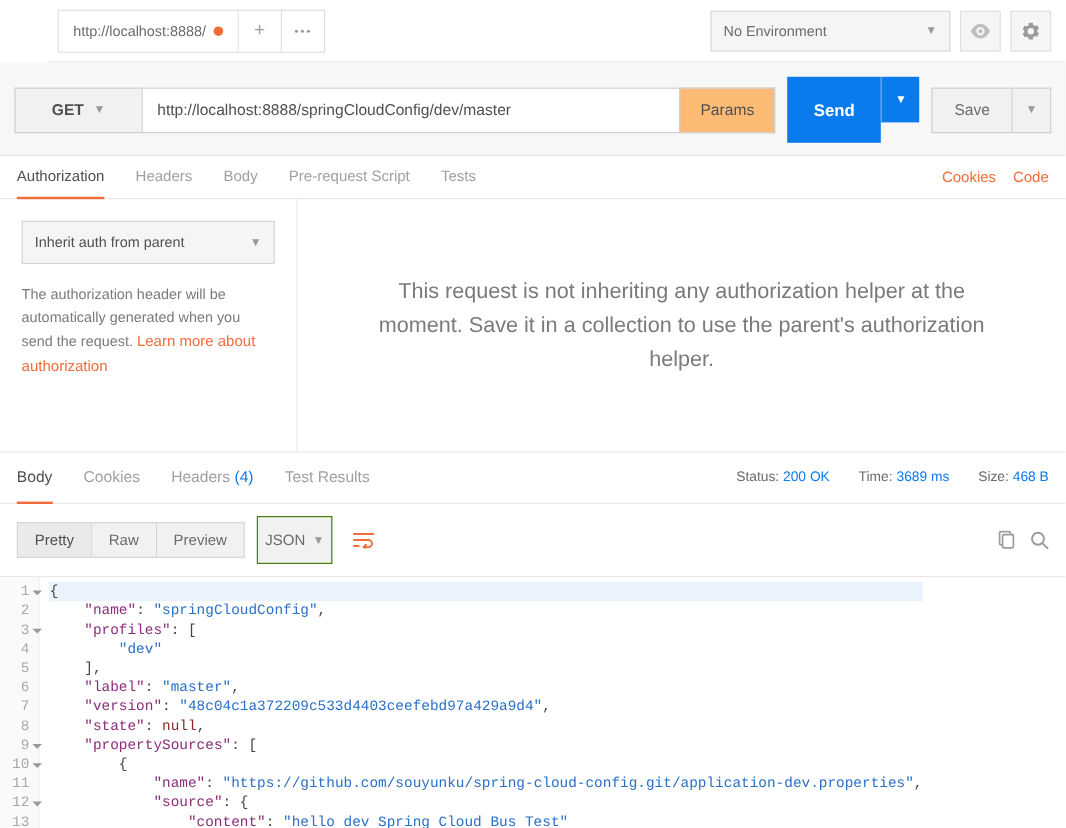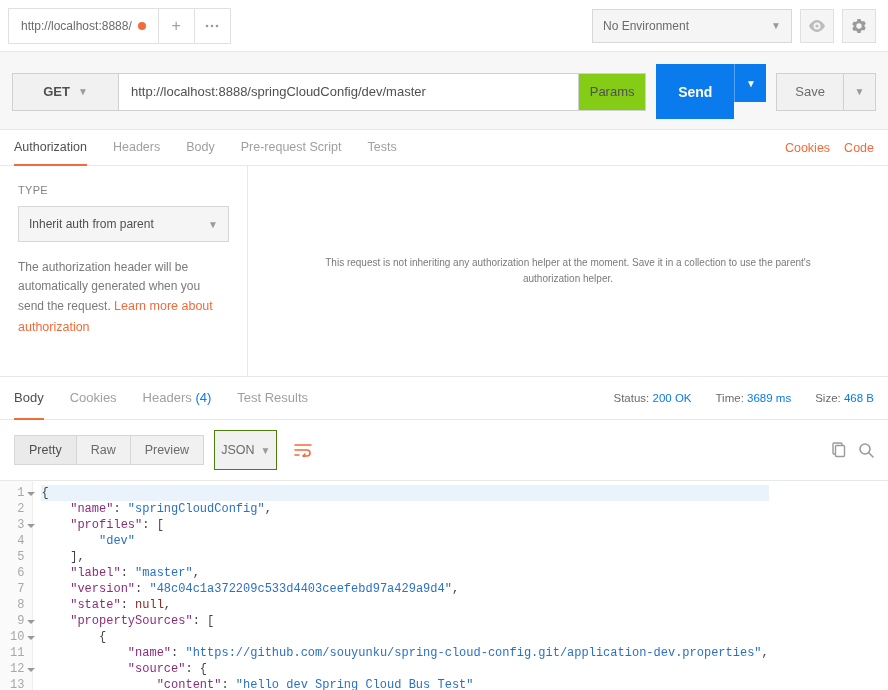--- a/index.html
+++ b/index.html
@@ -10,20 +10,21 @@
     background: #fff;
     width: 888px;
     height: 690px;
     overflow: hidden;
   }
   .top-bar {
     display: flex;
     align-items: center;
     height: 52px;
     border-bottom: 1px solid #e8e8e8;
+    margin-left: 40px;
   }
   .tabs-area { flex: 1; display: flex; align-items: center; padding-left: 8px; gap: 0; }
   .tab {
     display: flex; align-items: center;
     padding: 0 12px;
     height: 36px;
     border: 1px solid #e0e0e0;
     background: #fff;
     font-size: 12px; color: #6b6b6b;
     gap: 6px;
@@ -61,23 +62,23 @@
     border: 1px solid #d0d0d0; background: #f1f1f1; color: #505050;
     font-size: 13px; font-weight: 600;
     border-right:none;
   }
   .url-input {
     flex: 1; height: 38px; border: 1px solid #d0d0d0; border-right: none;
     padding: 0 12px; font-size: 13px; color: #505050; background: #fff;
     display:flex; align-items:center;
   }
   .params-btn {
-    width: 68px; height: 38px; border: 1px solid #d0d0d0;
+    width: 80px; height: 38px; border: 1px solid #d0d0d0;
     display: flex; align-items: center; justify-content: center;
-    background: #84cc16; color: #505050; font-size: 13px;
+    background: #fdba74; color: #505050; font-size: 13px;
   }
   .send-group { display: flex; margin-left: 10px; }
   .send-btn {
     height: 55px; padding: 0 22px;
     background: #097bed; color: #fff; font-weight: 600; font-size: 14px;
     border: none; display: flex; align-items: center;
   }
   .send-caret {
     width: 32px; height: 38px; background: #097bed; border-left: 1px solid rgba(255,255,255,.3);
     display: flex; align-items: center; justify-content: center; color: #fff;
@@ -114,21 +115,21 @@
   .auth-left .label { font-size: 11px; color: #848484; letter-spacing: .3px; margin-bottom: 10px; }
   .auth-type-select {
     display: flex; align-items: center; justify-content: space-between;
     width: 100%; height: 36px; padding: 4px 10px;
     border: 1px solid #d6d6d6; background: #f5f5f5; color: #505050;
     margin-bottom: 16px;
   }
   .auth-left .desc { line-height: 1.6; color: #7a7a7a; }
   .auth-right {
     flex: 1; display: flex; align-items: center; justify-content: center;
-    padding: 20px 60px; color: #7a7a7a; font-size: 10px; text-align: center; line-height: 1.6;
+    padding: 20px 60px; color: #7a7a7a; font-size: 18px; text-align: center; line-height: 1.6;
   }
 
   .resp-tabs {
     display: flex; align-items: center; justify-content: space-between;
     height: 44px; padding: 0 14px; border-top: 1px solid #e8e8e8; border-bottom: 1px solid #e8e8e8;
   }
   .resp-tab-list { display: flex; gap: 26px; align-items:center; }
   .resp-tab { color: #a0a0a0; font-size: 13px; height: 44px; display:flex; align-items:center; border-bottom: 2px solid transparent;}
   .resp-tab.active { color: #505050; border-bottom-color: #f26b3a; }
   .blue-num { color: #097bed; }
@@ -259,21 +260,20 @@
     <div class="req-tab">Tests</div>
   </div>
   <div class="req-links">
     <span class="link-orange">Cookies</span>
     <span class="link-orange">Code</span>
   </div>
 </div>
 
 <div class="auth-panel">
   <div class="auth-left">
-    <div class="label">TYPE</div>
     <div class="auth-type-select">
       <span>Inherit auth from parent</span>
       <span class="chevron-down">▼</span>
     </div>
     <div class="desc">
       <span>The authorization header will be automatically generated when you send the request. </span><span class="link-orange">Learn more about authorization</span>
     </div>
   </div>
   <div class="auth-right">
     <span>This request is not inheriting any authorization helper at the moment. Save it in a collection to use the parent's authorization helper.</span>

